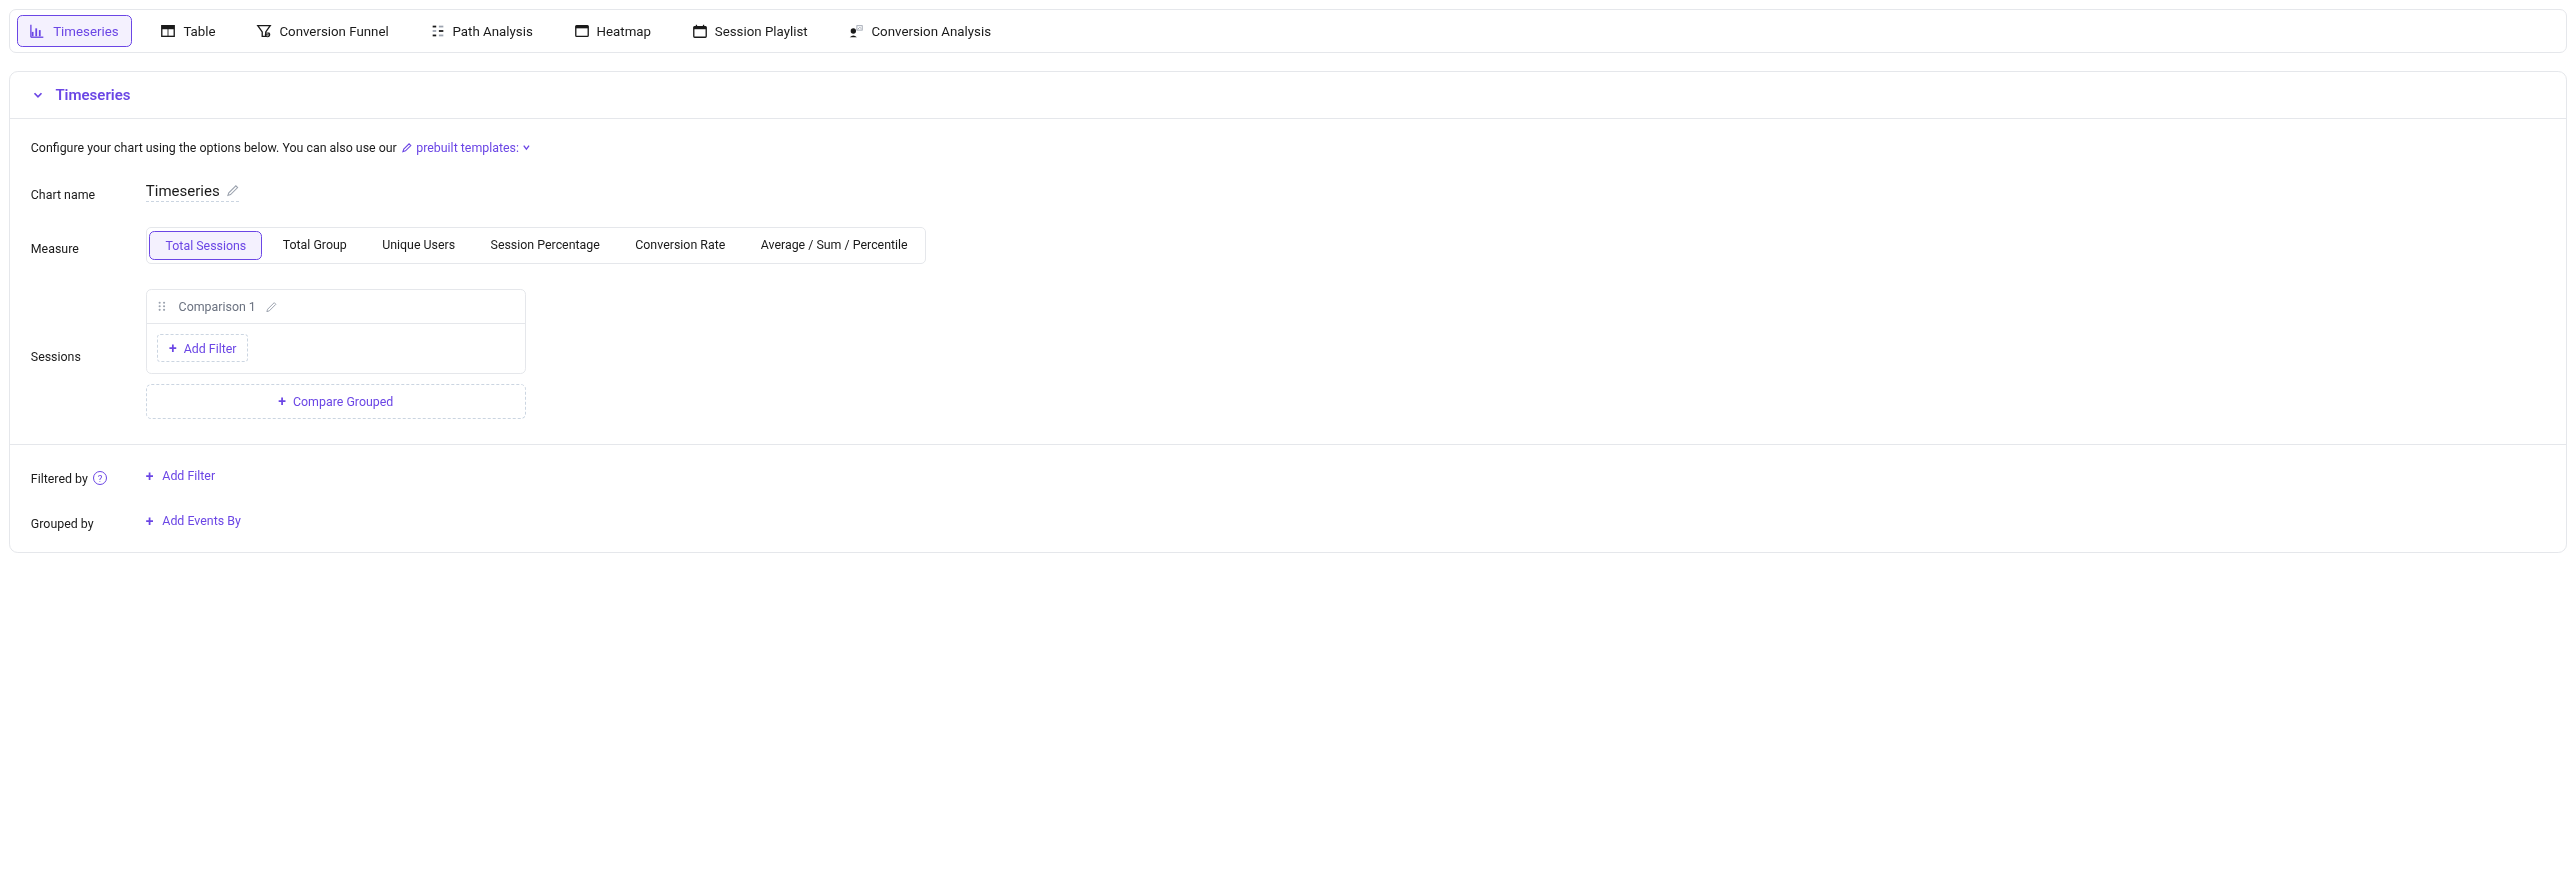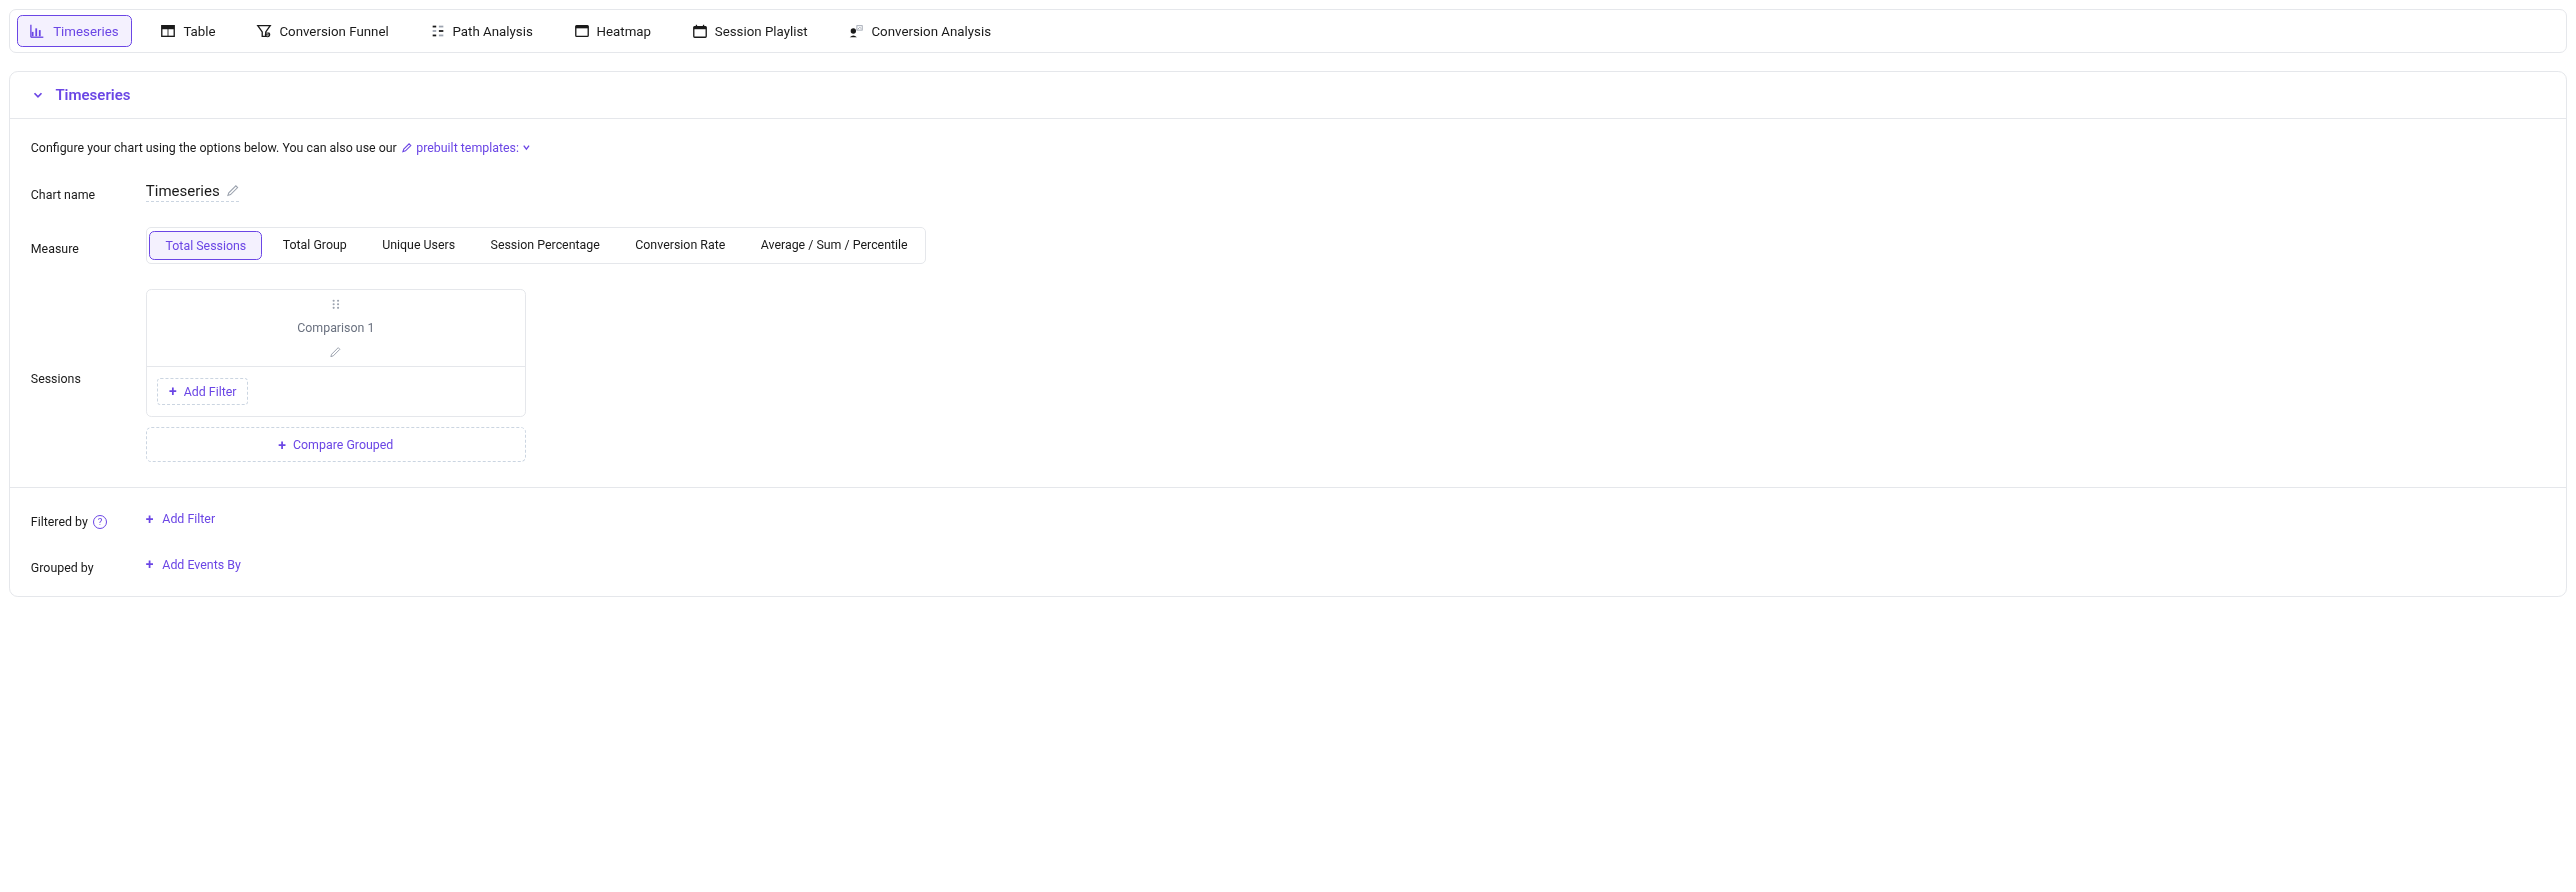--- a/index.html
+++ b/index.html
@@ -141,21 +141,20 @@
     border: 0.9px solid var(--border);
     border-radius: 5.3px;
   }
   .session-box-header {
     display: flex;
     align-items: center;
     gap: 10.6px;
     padding: 8.8px 10.6px;
     border-bottom: 0.9px solid var(--border);
     color: var(--text-muted);
-    flex-direction: column;
   }
   .drag-handle { color: #9ca3af; display:inline-flex; }
   .session-box-body {
     padding: 10.6px;
   }
   .add-filter-btn {
     display: inline-flex;
     align-items: center;
     gap: 7px;
     border: 0.9px dashed var(--border-dashed);

